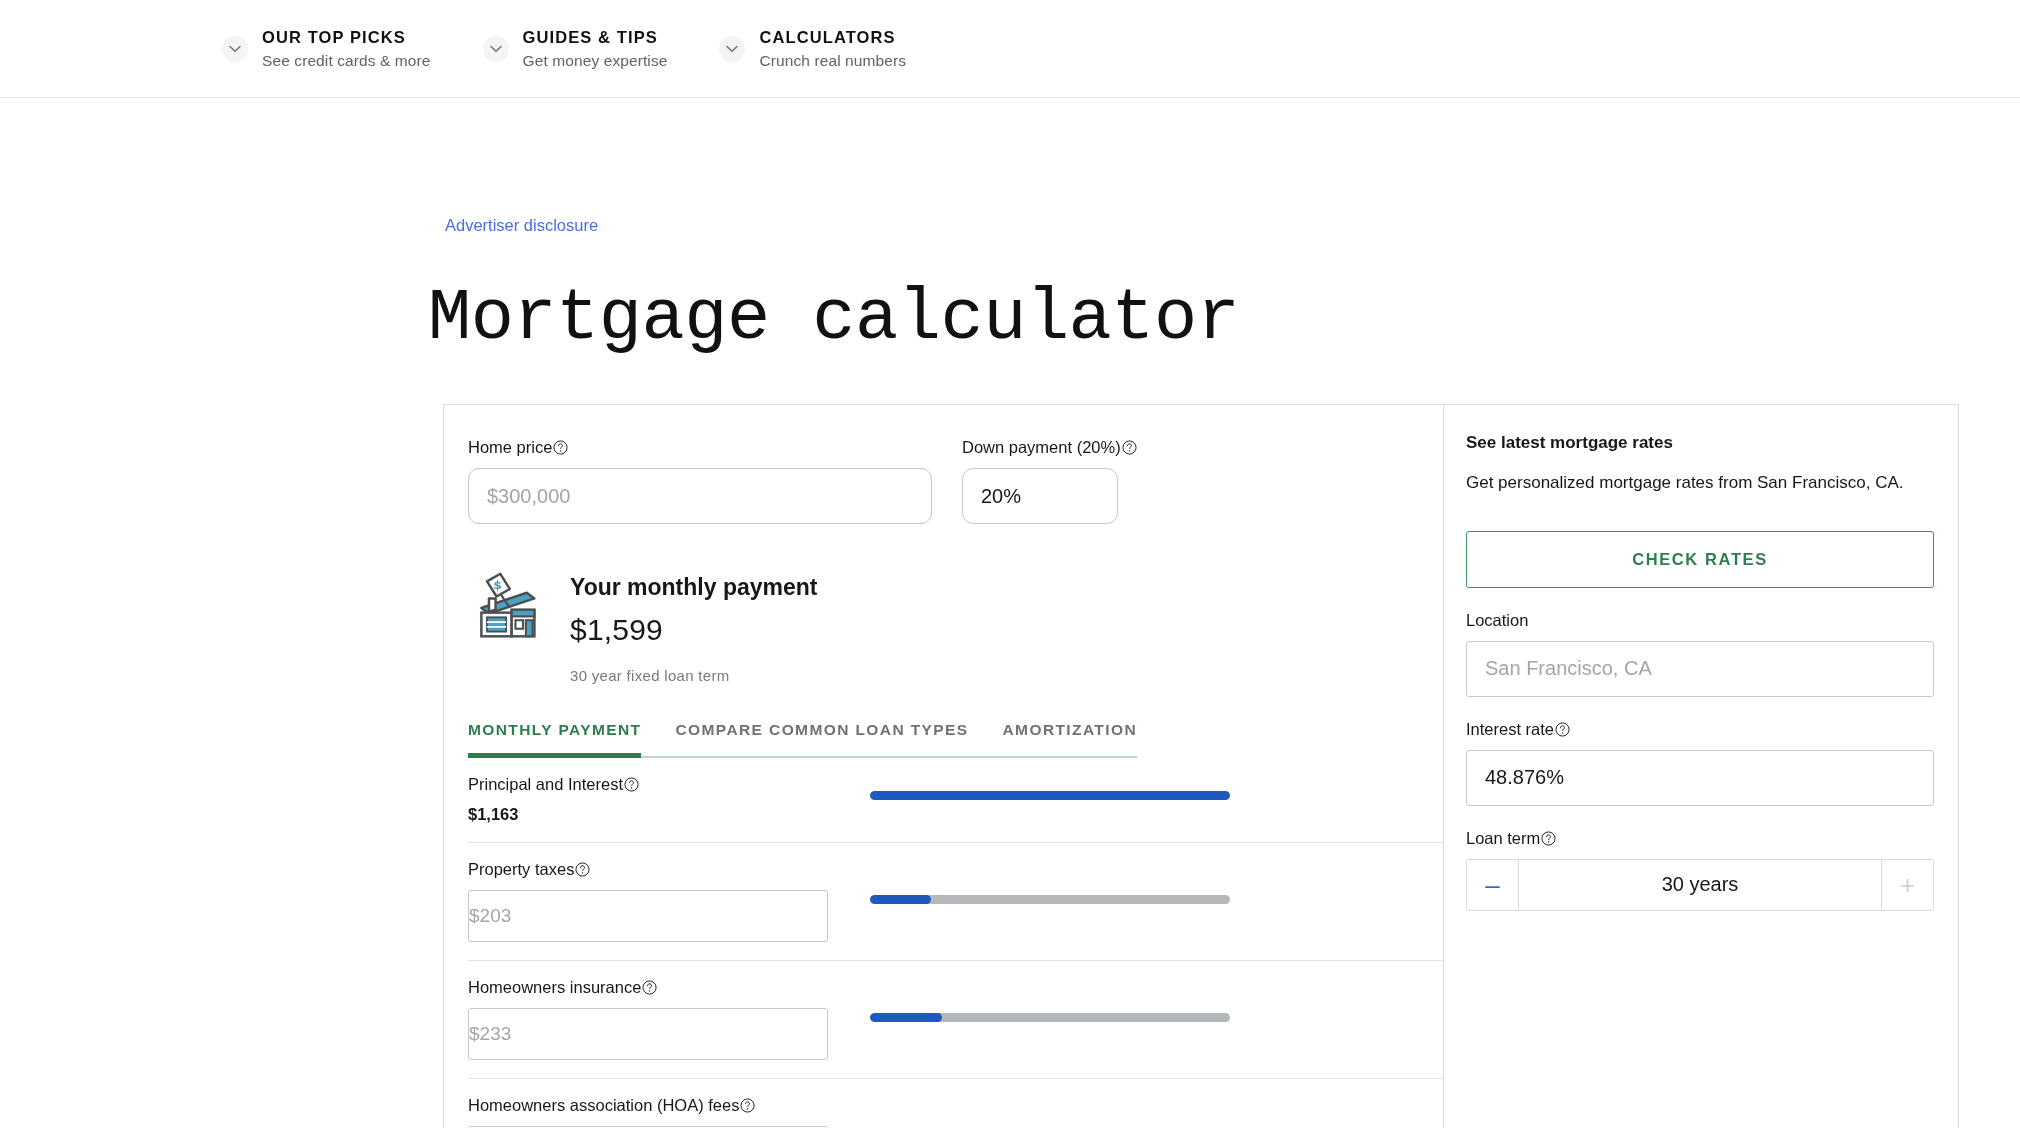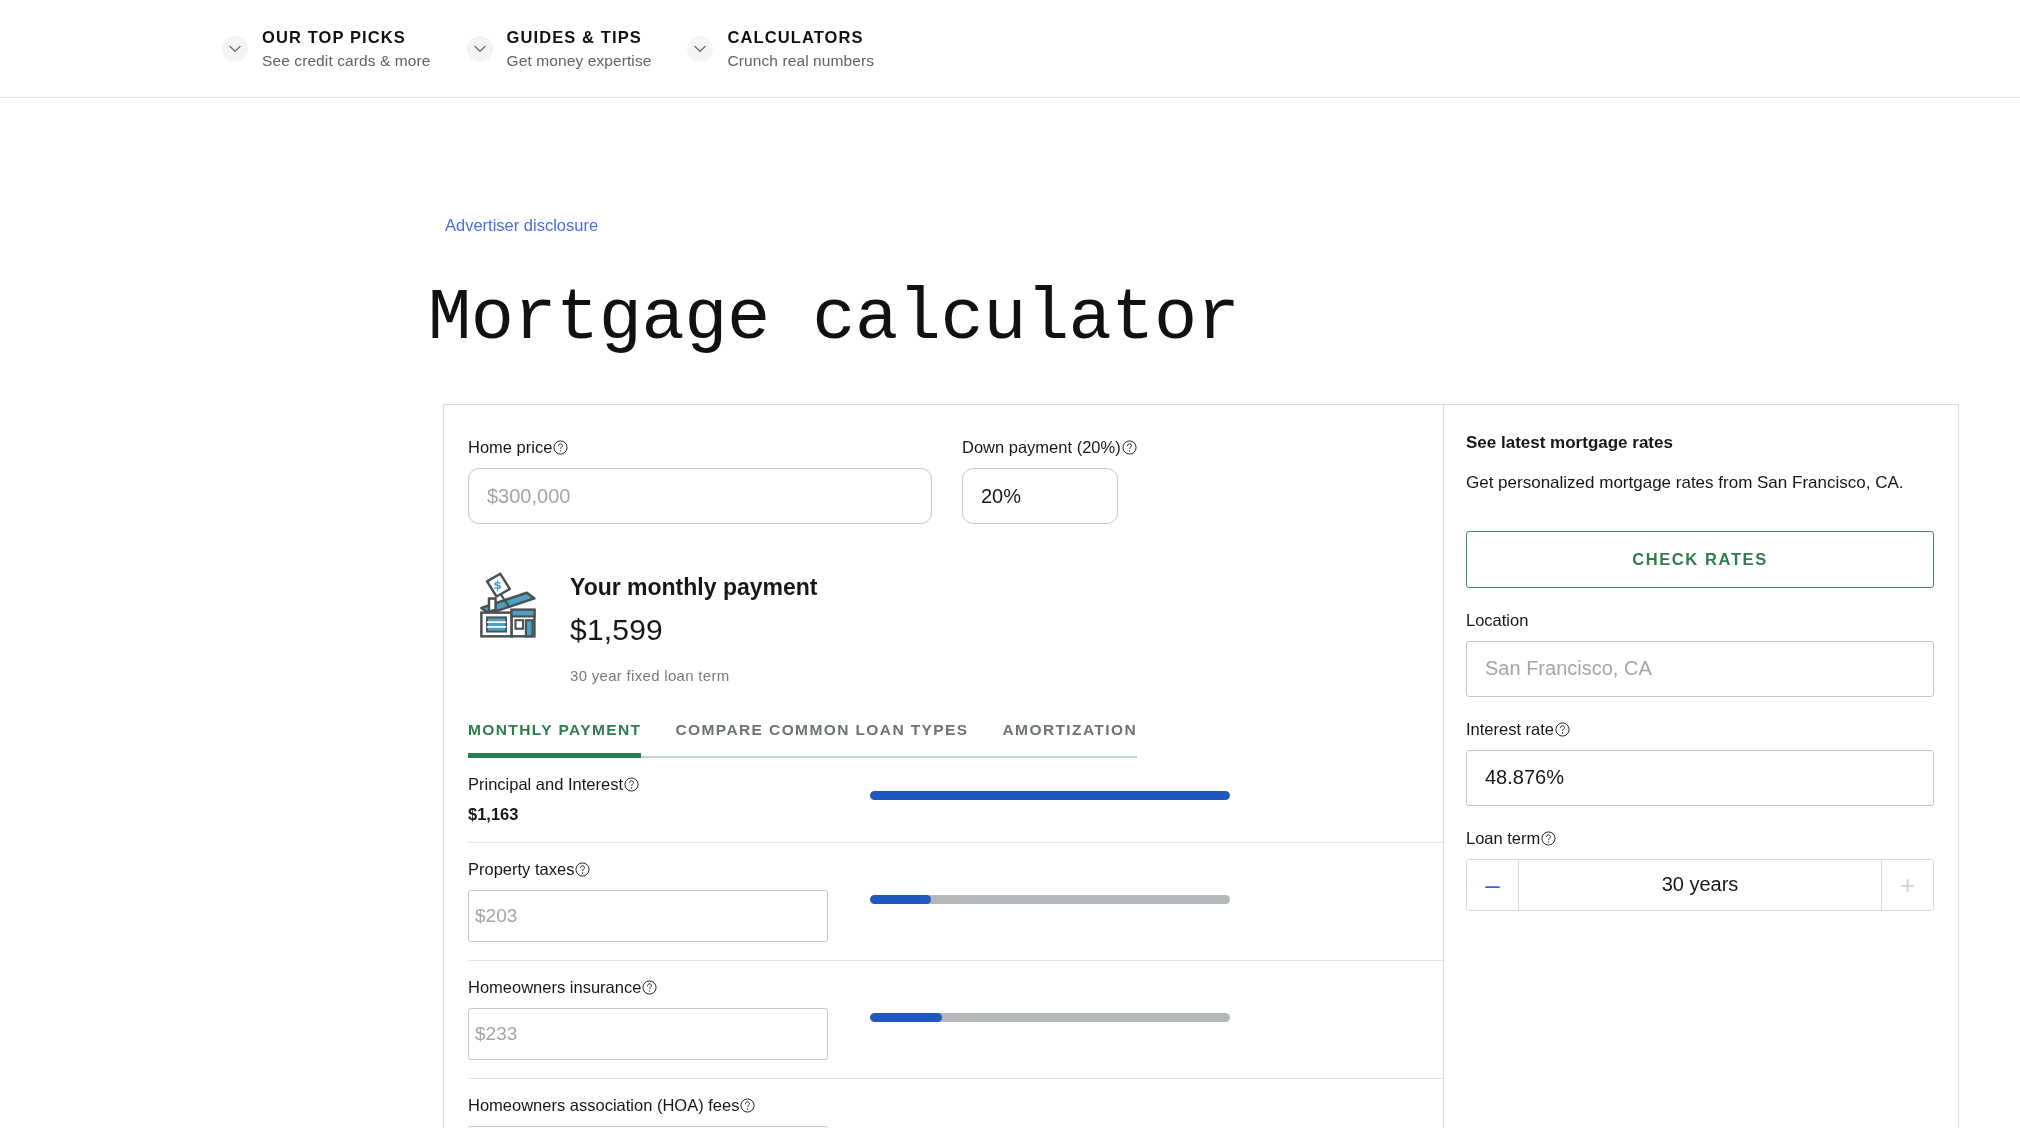--- a/index.html
+++ b/index.html
@@ -29,21 +29,21 @@
   .logo-mark { width: 42px; height: 42px; display: block; }
   .logo-text {
     font-size: 33px;
     font-weight: 700;
     color: #80bb4e;
     letter-spacing: -0.5px;
     line-height: 1;
     font-family: "DejaVu Sans", sans-serif;
   }
 
-  .nav { display: flex; align-items: center; margin-left: 222px; gap: 36px; }
+  .nav { display: flex; align-items: center; margin-left: 222px; gap: 52px; }
   .nav-item { display: flex; align-items: center; gap: 14px; cursor: pointer; }
   .nav-chevron {
     width: 26px; height: 26px; border-radius: 50%;
     background: #f4f4f4;
     display: flex; align-items: center; justify-content: center;
     flex: none;
   }
   .nav-chevron svg { display: block; }
   .nav-labels { display: flex; flex-direction: column; gap: 5px; }
   .nav-title {
@@ -131,21 +131,21 @@
   }
   .bd-row:last-child { border-bottom: none; }
   .bd-left { width: 383px; }
   .bd-label {
     font-size: 16.5px; color: #15181a; display: flex; align-items: center;
     margin-bottom: 11px;
   }
   .bd-strong { font-size: 16.5px; font-weight: 700; color: #15181a; }
   .bd-input {
     width: 360px; height: 52px; border: 1px solid #c4c8cb; border-radius: 3px;
-    display: flex; align-items: center; padding-left: 6px;
+    display: flex; align-items: center; padding-left: 0;
     font-size: 19px; color: #a1a6aa;
   }
   .bd-bar-wrap {
     position: absolute; left: 402px; width: 360px;
     height: 9px; background: #b5b8bb; border-radius: 5px; overflow: hidden;
   }
   .bd-bar-fill { height: 100%; background: #1f59c0; border-radius: 5px; }
 
   
   .side-h { font-size: 17px; font-weight: 700; color: #15181a; }

